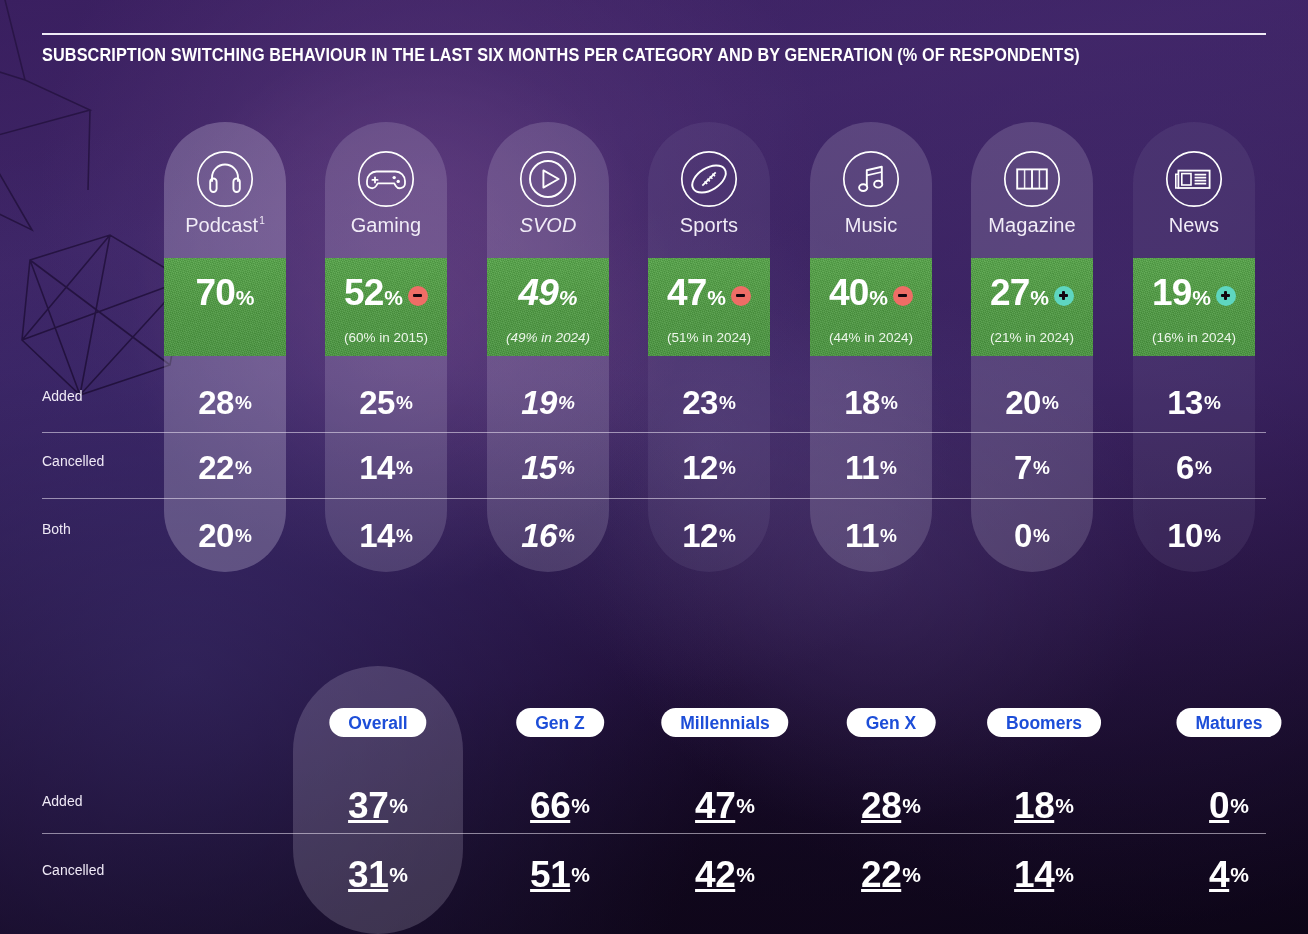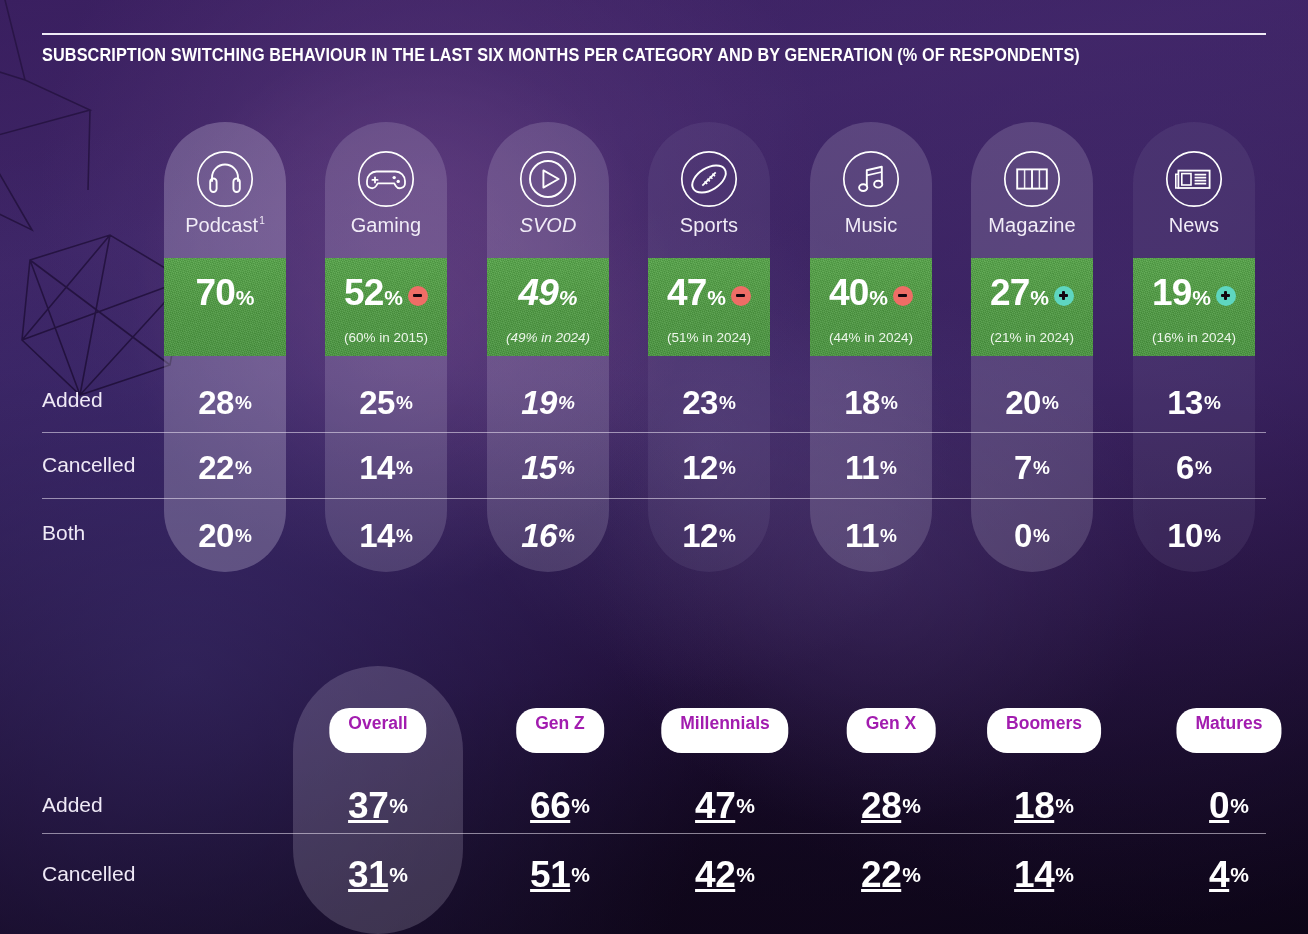--- a/index.html
+++ b/index.html
@@ -109,37 +109,37 @@
     position:absolute; left:0; width:122px; height:65px;
     display:flex; align-items:center; justify-content:center;
     color:#ffffff;
   }
   .cell .n { font-size:33px; font-weight:700; letter-spacing:-.5px; line-height:1; }
   .cell .p { font-size:19px; font-weight:700; line-height:1; margin-left:1px; }
 
   
   .rowlabel {
     position:absolute; left:42px; color:#efe9f6;
-    font-size:21px; font-weight:400;
+    font-size:14px; font-weight:400;
   }
   .divider {
     position:absolute; left:42px; width:1224px; height:1px;
     background:rgba(238,232,246,.55);
   }
 
   
   .gcol {
     position:absolute; top:666px; width:170px; height:268px;
     border-radius:85px;
   }
   .gcol.hl { background:rgba(216,206,232,.20); }
   .pill {
     position:absolute; top:42px; left:50%; transform:translateX(-50%);
-    background:#ffffff; color:#a21caf;
-    border-radius:20px; padding:7px 19px 20px;
+    background:#ffffff; color:#1d4ed8;
+    border-radius:20px; padding:7px 19px 4px;
     font-size:17.5px; font-weight:700; white-space:nowrap; line-height:1;
   }
   .gcell {
     position:absolute; left:0; width:100%; height:70px;
     display:flex; align-items:center; justify-content:center; color:#fff;
   }
   .gcell .n { font-size:37px; font-weight:700; letter-spacing:-.5px; line-height:1;text-decoration:underline; }
   .gcell .p { font-size:21px; font-weight:700; line-height:1; margin-left:1px; }
 </style>
 </head>

